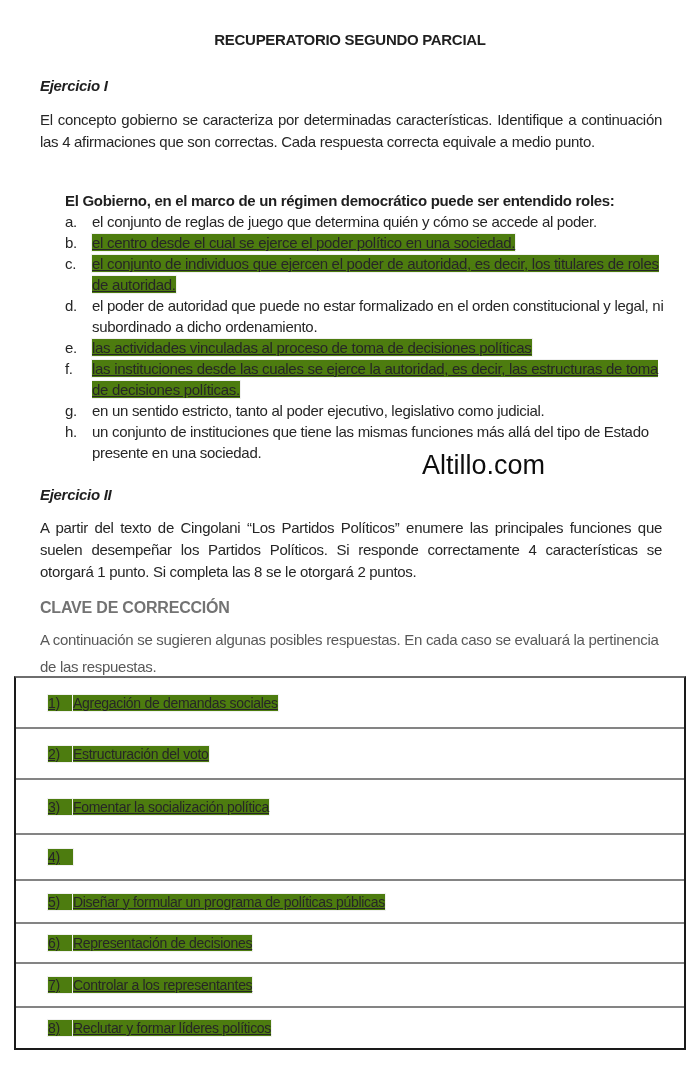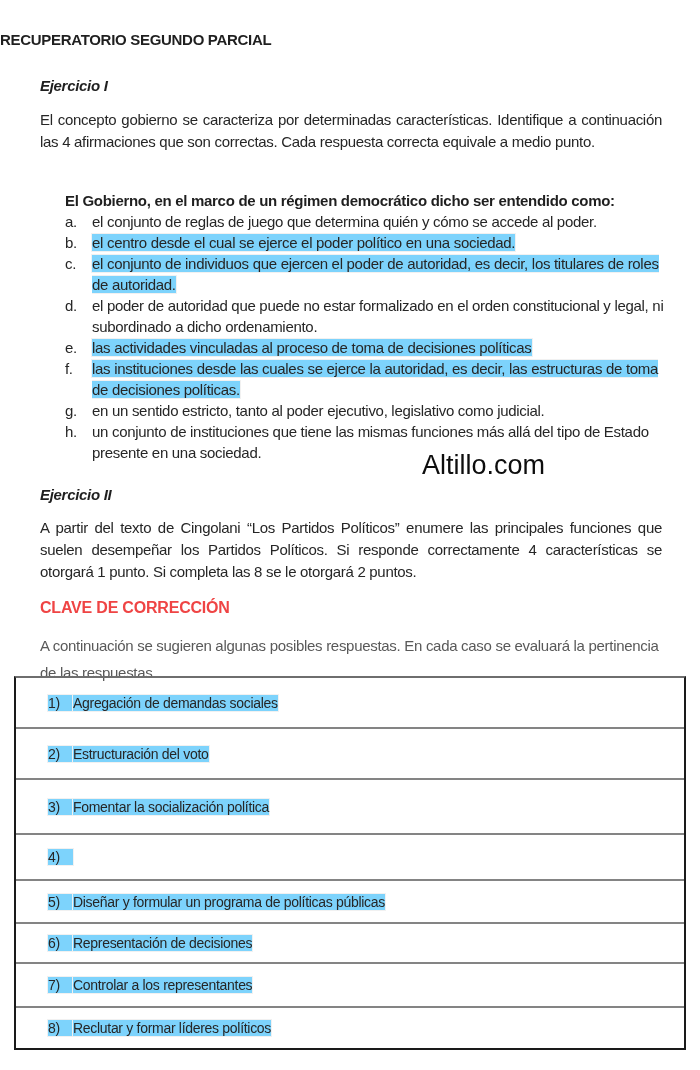--- a/index.html
+++ b/index.html
@@ -8,21 +8,21 @@
     width:700px;height:1070px;
     background:#ffffff;
     font-family:"Liberation Sans",sans-serif;
     color:#262626;
     font-size:15px;
     letter-spacing:-0.3px;
     overflow:hidden;
   }
   .title{
     margin:0;padding-top:31px;
-    text-align:left;
+    text-align:center;
     font-size:15px;font-weight:bold;color:#1f1f1f;
   }
   .section-heading{
     margin:0;margin-left:40px;
     font-size:15px;font-weight:bold;color:#1f1f1f;font-style:italic;
   }
   .h-ej1{margin-top:29px;}
   .h-ej2{margin-top:23px;}
   .para{
     margin:0;margin-left:40px;
@@ -43,34 +43,35 @@
     display:flex;
     line-height:21px;
   }
   .opt-letter{
     flex:0 0 27px;
   }
   .opt-text{
     width:572px;
   }
   .hl{
-    background:#7dd3fc;
+    background:#4d7c0f;
     box-shadow:0 0 0 1px #f1f1f1;
+    text-decoration:underline;
   }
   .watermark{
     position:absolute;
     left:422px;top:450px;
     font-size:27px;
     letter-spacing:0;
     color:#0d0d0d;
     font-weight:400;
   }
   .key-heading{
-    margin:15px;margin-left:40px;margin-top:16px;
-    font-size:16px;font-weight:bold;color:#ef4444;
+    margin:9px;margin-left:40px;margin-top:16px;
+    font-size:16px;font-weight:bold;color:#737373;
     letter-spacing:-0.2px;
   }
   .key-note{
     margin:0;margin-left:40px;margin-top:5px;
     width:622px;
     line-height:27px;
     color:#595959;
   }
   .akey{
     position:absolute;
@@ -110,21 +111,21 @@
 
 <div class="page">
 
   <h1 class="title">RECUPERATORIO SEGUNDO PARCIAL</h1>
 
   <h2 class="section-heading h-ej1">Ejercicio I</h2>
 
   <p class="para p-intro">El concepto gobierno se caracteriza por determinadas características. Identifique a continuación las 4 afirmaciones que son correctas. Cada respuesta correcta equivale a medio punto.</p>
 
   <div class="qblock">
-    <p class="qhead">El Gobierno, en el marco de un régimen democrático dicho ser entendido como:</p>
+    <p class="qhead">El Gobierno, en el marco de un régimen democrático puede ser entendido roles:</p>
     <div class="options">
       <div class="opt">
         <span class="opt-letter">a.</span>
         <span class="opt-text"><span>el conjunto de reglas de juego que determina quién y cómo se accede al poder.</span></span>
       </div>
       <div class="opt">
         <span class="opt-letter">b.</span>
         <span class="opt-text"><span class="hl">el centro desde el cual se ejerce el poder político en una sociedad.</span></span>
       </div>
       <div class="opt">

